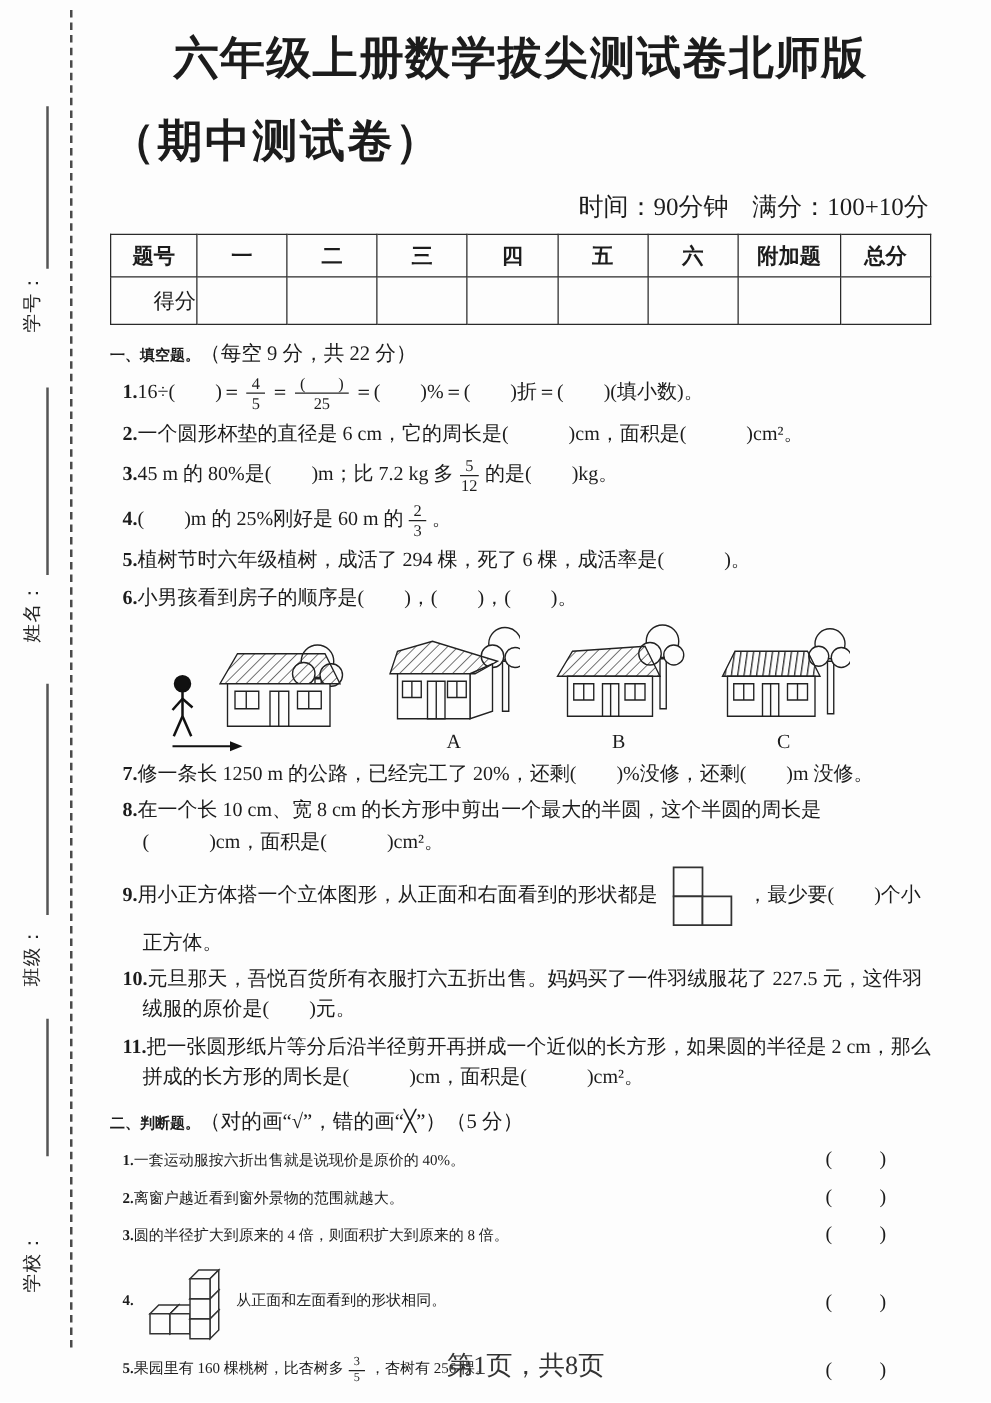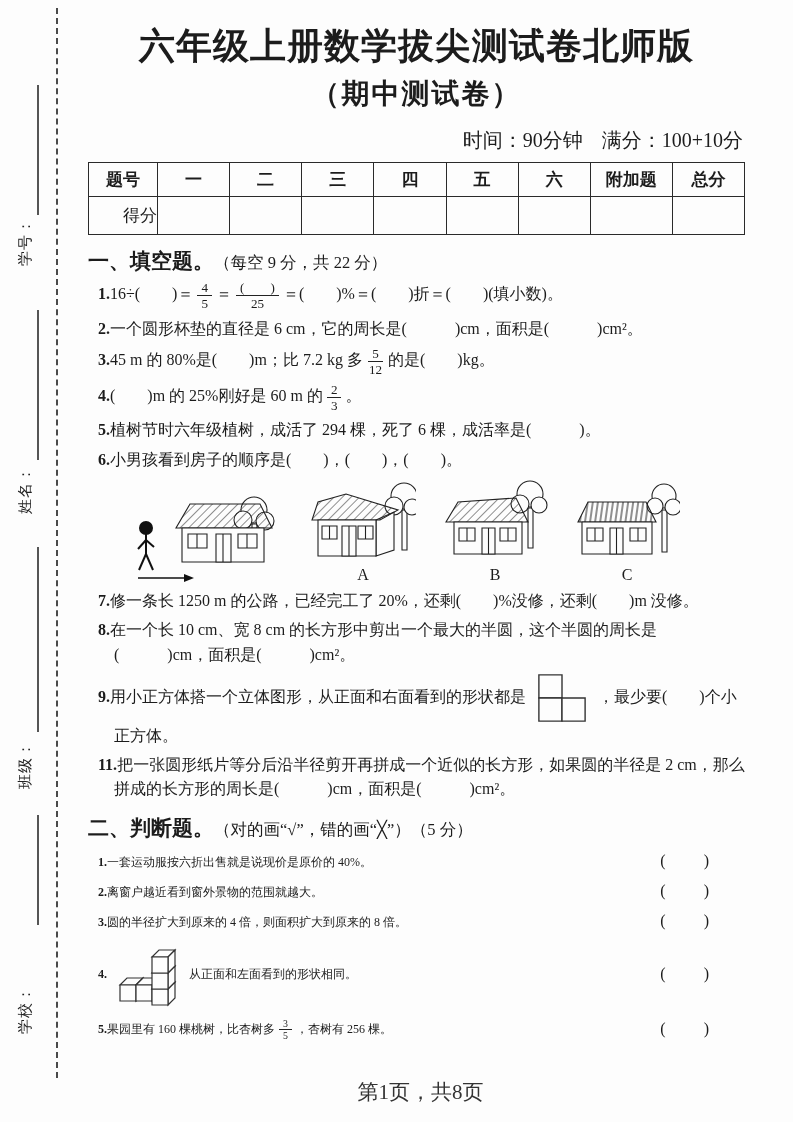--- a/index.html
+++ b/index.html
@@ -9,32 +9,32 @@
   
   .sidebar{position:absolute;left:0;top:0;width:88px;height:100%;}
   .side-dashed{position:absolute;left:56px;top:8px;height:1070px;width:0;border-left:2px dashed #4a4a4a;}
   .side-blank{position:absolute;left:37px;width:0;border-left:2px solid #555;}
   .side-label{position:absolute;width:72px;height:20px;left:-10px;transform:rotate(-90deg);
               font-size:15px;letter-spacing:1px;text-align:center;white-space:nowrap;color:#222;}
 
   
   .main{position:absolute;left:88px;top:0;width:657px;height:100%;}
   .title{margin-top:26px;text-align:center;font-size:36px;font-weight:bold;letter-spacing:1px;line-height:1.15;}
-  .subtitle{margin-top:8px;text-align:center;font-size:28px;font-weight:bold;letter-spacing:2px;}
+  .subtitle{margin-top:22px;font-size:36px;font-weight:bold;letter-spacing:2px;}
   .info-line{margin-top:14px;text-align:right;font-size:20px;padding-right:2px;}
   .info-line span{margin-left:14px;}
 
   table.score{width:100%;margin-top:8px;border-collapse:collapse;table-layout:fixed;}
   table.score th,table.score td{border:1.6px solid #2a2a2a;text-align:center;font-size:17px;padding:0;}
   table.score th{height:33px;font-weight:bold;}
   table.score td{height:37px;text-align:right;}
   col.c-first{width:10.5%;} col.c-extra{width:12.5%;}
 
   .sec-head{margin-top:12px;font-size:16.5px;}
-  .sec-head .b{font-weight:bold;font-size:21px;}
+  .sec-head .b{font-weight:bold;font-size:12px;}
   .qlist{margin-top:2px;}
   .q{font-size:16px;line-height:1.52;margin:5px 0 5px 10px;padding-left:16px;text-indent:-16px;}
   .q b{font-weight:bold;}
   .frac{display:inline-flex;flex-direction:column;align-items:center;vertical-align:middle;
         margin:0 4px;line-height:1.15;font-size:0.82em;text-indent:0;}
   .frac .num{border-bottom:1.4px solid #222;padding:0 4px;}
   .frac .den{padding:0 2px;}
   .inline-fig{display:inline-block;vertical-align:middle;margin:0 6px;text-indent:0;}
 
   
@@ -263,20 +263,21 @@
       <div class="q"><b>8.</b>在一个长 10 cm、宽 8 cm 的长方形中剪出一个最大的半圆，这个半圆的周长是(　　　)cm，面积是(　　　)cm²。</div>
       <div class="q"><b>9.</b>用小正方体搭一个立体图形，从正面和右面看到的形状都是
   <svg class="inline-fig" width="52" height="52" viewBox="0 0 54 54">
     <g fill="#fdfdfd" stroke="#333" stroke-width="1.4">
       <rect x="3" y="3" width="24" height="24"></rect>
       <rect x="3" y="27" width="24" height="24"></rect>
       <rect x="27" y="27" width="24" height="24"></rect>
     </g>
   </svg>
 ，最少要(　　)个小正方体。</div>
+      <div class="q"><b>10.</b>元旦那天，吾悦百货所有衣服打六五折出售。妈妈买了一件羽绒服花了 227.5 元，这件羽绒服的原价是(　　)元。</div>
       <div class="q"><b>11.</b>把一张圆形纸片等分后沿半径剪开再拼成一个近似的长方形，如果圆的半径是 2 cm，那么拼成的长方形的周长是(　　　)cm，面积是(　　　)cm²。</div>
     </div>
 
     <div class="sec-head">
       <span class="b">二、判断题。</span><span>（对的画“√”，错的画“╳”）（5 分）</span>
     </div>
 
     <div>
       <div class="jrow">
         <div class="jtext"><b>1.</b>一套运动服按六折出售就是说现价是原价的 40%。</div>

